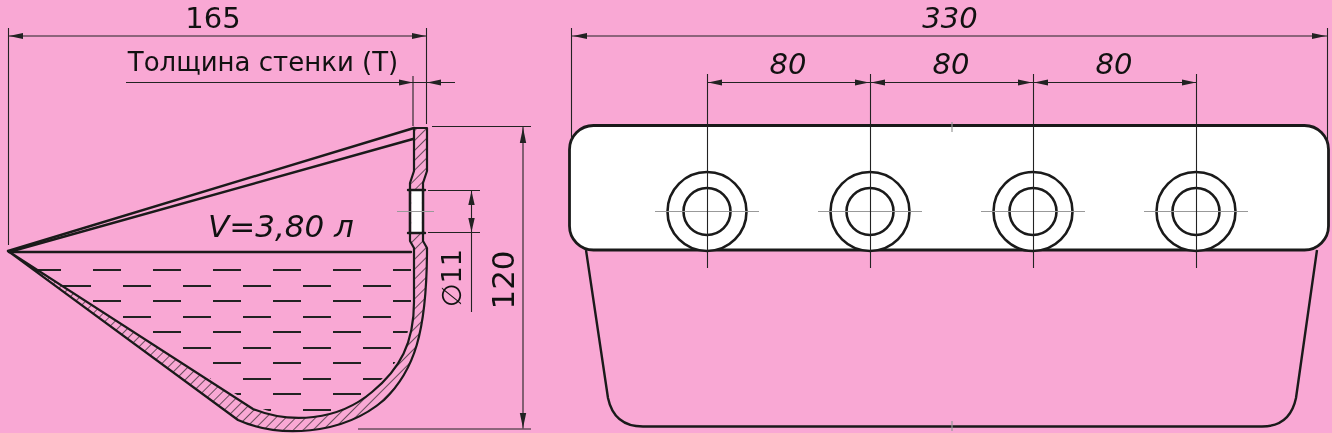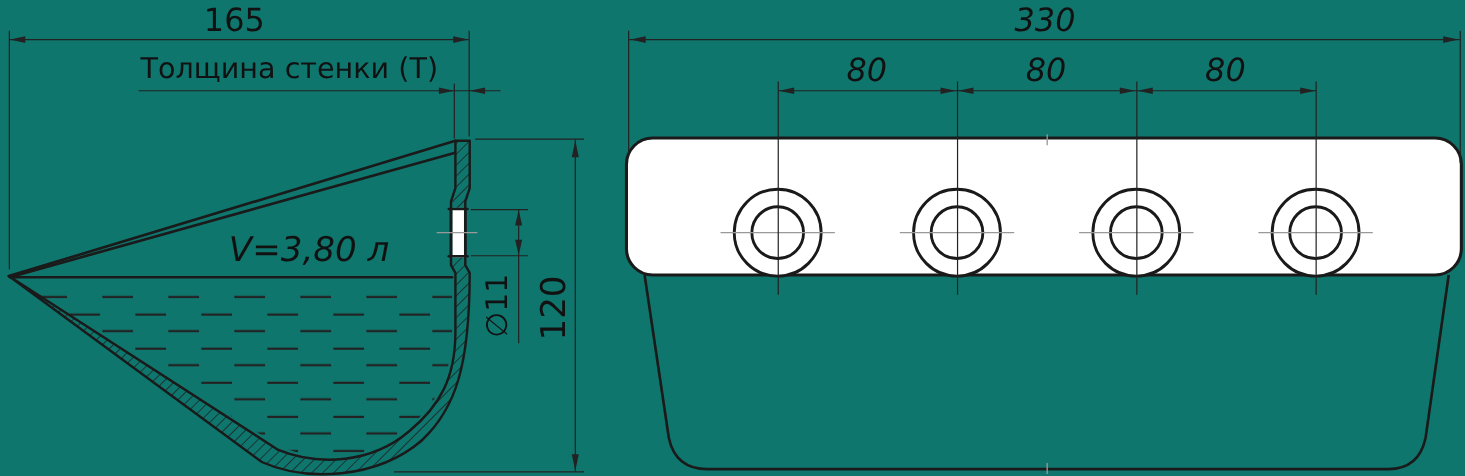--- a/index.html
+++ b/index.html
@@ -1,16 +1,16 @@
 <!DOCTYPE html>
 <html><head>
 <meta charset="utf-8">
 <style>
   html,body{margin:0;padding:0;background:#ffffff;}
-  .sheet{width:1332px;height:433px;position:relative;background:#0f766e;overflow:hidden;}
+  .sheet{width:1332px;height:433px;position:relative;background:#f9a8d4;overflow:hidden;}
   svg{display:block;}
   text{font-family:"DejaVu Sans","Liberation Sans",sans-serif;fill:#111;}
   .dimtxt{font-size:29px;}
   .dimtxt-it{font-size:29px;font-style:italic;}
   .lbltxt{font-size:26px;}
   .voltxt{font-size:31px;font-style:italic;}
   .vtx{font-size:27px;}
   .vtx2{font-size:31px;}
   .thick{stroke:#1a1a1a;stroke-width:2.4;fill:none;stroke-linejoin:round;stroke-linecap:round;}
   .thin{stroke:#222;stroke-width:1.1;fill:none;}

